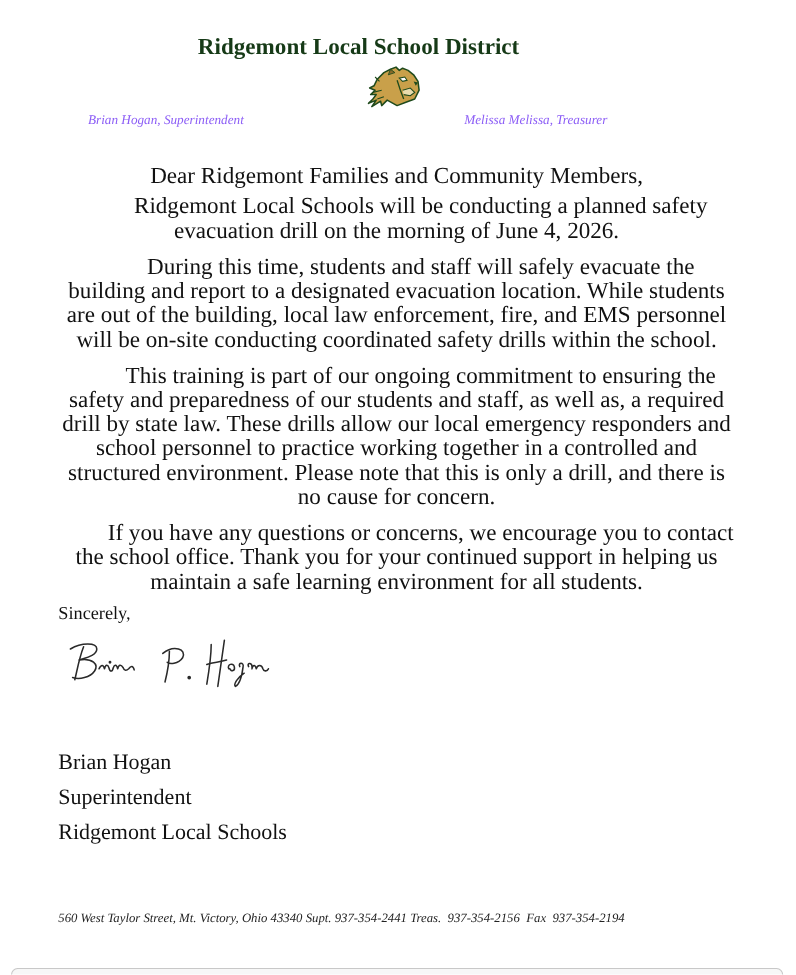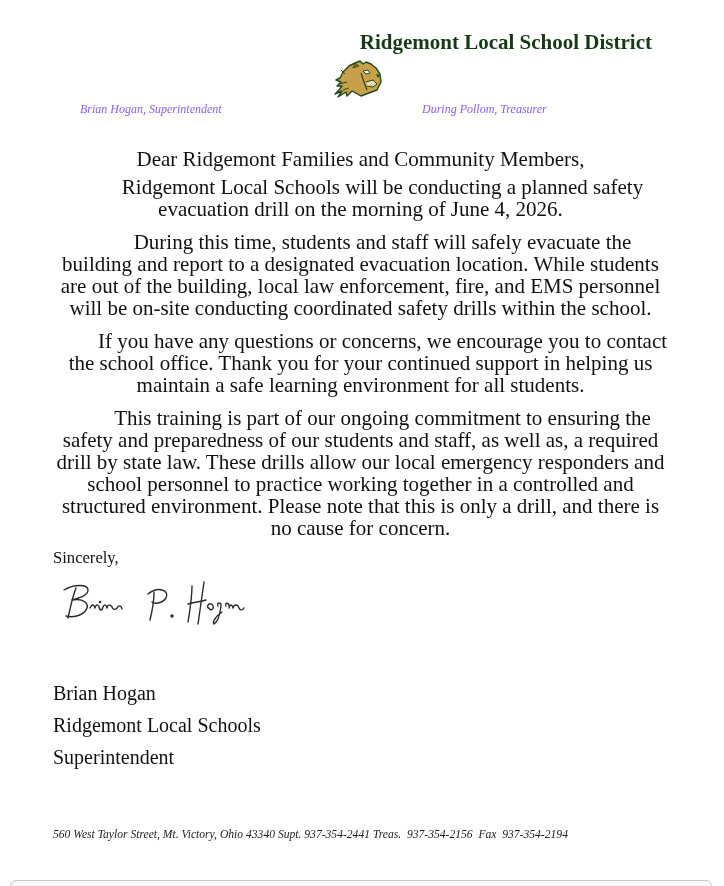--- a/index.html
+++ b/index.html
@@ -1,21 +1,21 @@
 <!DOCTYPE html>
 <html><head>
   <meta charset="utf-8">
   <style>
     html, body { margin: 0; padding: 0; background: #ffffff; }
     body {
       width: 724px; height: 886px; position: relative; overflow: hidden;
       font-family: "Liberation Serif", serif; color: #111111;
     }
     .title {
-      position: absolute; left: 0; width: 652px; top: 30px; text-align: right;
+      position: absolute; left: 0; width: 652px; top: 30px; text-align: center;
       font-family: "Liberation Serif", serif; font-weight: bold; font-size: 21px;
       color: #163a17; letter-spacing: 0px; margin: 0;
     }
     .logo { position: absolute; left: 333px; top: 60px; width: 50px; height: 38px; }
     .hdr-name {
       position: absolute; top: 102px; font-family: "Liberation Serif", serif;
       font-style: italic; font-size: 12px; color: #8b5cf6;
     }
     .hdr-left { left: 80px; }
     .hdr-right { left: 422px; }
@@ -49,28 +49,28 @@
     <path d="M30 11 L35 10 L37 13 L33 14 Z" fill="#ffffff" stroke="#1f4a1c" stroke-width="1"></path>
     <path d="M28 13 L31 22 L34 30" fill="none" stroke="#1f4a1c" stroke-width="1.2"></path>
     <path d="M33 22 L40 20 L44 24 L40 27 L34 26" fill="#e9dcae" stroke="#1f4a1c" stroke-width="1"></path>
     <path d="M43 14 L47 15 L45 18 Z" fill="#1f4a1c"></path>
     <path d="M12 14 L8 10 M14 22 L6 24 M16 28 L10 30" stroke="#1f4a1c" stroke-width="1"></path>
     <path d="M22 3 L20 8 L26 6 Z" fill="#8a6a2a" stroke="#1f4a1c" stroke-width="0.8"></path>
   </svg>
 </div>
 
 <div class="hdr-name hdr-left">Brian Hogan, Superintendent</div>
-<div class="hdr-name hdr-right">During Pollom, Treasurer</div>
+<div class="hdr-name hdr-right">Melissa Melissa, Treasurer</div>
 
 <div class="letter">
   <p class="salutation">Dear Ridgemont Families and Community Members,</p>
   <p class="indent">Ridgemont Local Schools will be conducting a planned safety evacuation drill on the morning of June 4, 2026.</p>
   <p class="indent">During this time, students and staff will safely evacuate the building and report to a designated evacuation location. While students are out of the building, local law enforcement, fire, and EMS personnel will be on-site conducting coordinated safety drills within the school.</p>
+  <p class="indent">This training is part of our ongoing commitment to ensuring the safety and preparedness of our students and staff, as well as, a required drill by state law. These drills allow our local emergency responders and school personnel to practice working together in a controlled and structured environment. Please note that this is only a drill, and there is no cause for concern.</p>
   <p class="indent">If you have any questions or concerns, we encourage you to contact the school office. Thank you for your continued support in helping us maintain a safe learning environment for all students.</p>
-  <p class="indent">This training is part of our ongoing commitment to ensuring the safety and preparedness of our students and staff, as well as, a required drill by state law. These drills allow our local emergency responders and school personnel to practice working together in a controlled and structured environment. Please note that this is only a drill, and there is no cause for concern.</p>
 </div>
 
 <div class="closing">Sincerely,</div>
 
 <div class="signature">
   <svg width="190" height="50" viewBox="0 0 190 50" fill="none" stroke="#2a2a2a" stroke-width="1.4" stroke-linecap="round" stroke-linejoin="round">
 
     <path d="M14 10 C10 20 8 32 6 40"></path>
     <path d="M2 12 C12 6 26 6 26 12 C26 18 16 20 10 22 C22 20 28 26 24 32 C20 38 10 40 4 38"></path>
 
@@ -86,19 +86,19 @@
     <path d="M126 26 C132 24 138 24 144 22"></path>
 
     <path d="M146 30 C144 26 150 24 151 28 C152 32 148 33 147 30"></path>
     <path d="M156 28 C154 24 160 24 159 28 C158 36 156 44 152 46 C150 44 154 38 160 34"></path>
     <path d="M164 28 C162 24 168 24 167 30 C168 26 170 26 171 30 C172 26 176 26 177 30 C178 33 181 32 182 30"></path>
   </svg>
 </div>
 
 <div class="sig-block">
   <div>Brian Hogan</div>
+  <div>Superintendent</div>
   <div>Ridgemont Local Schools</div>
-  <div>Superintendent</div>
 </div>
 
 <div class="footer">560 West Taylor Street, Mt. Victory, Ohio 43340 Supt. 937-354-2441 Treas.  937-354-2156  Fax  937-354-2194</div>
 
 <div class="bottom-bar"></div>
 
 </body></html>

